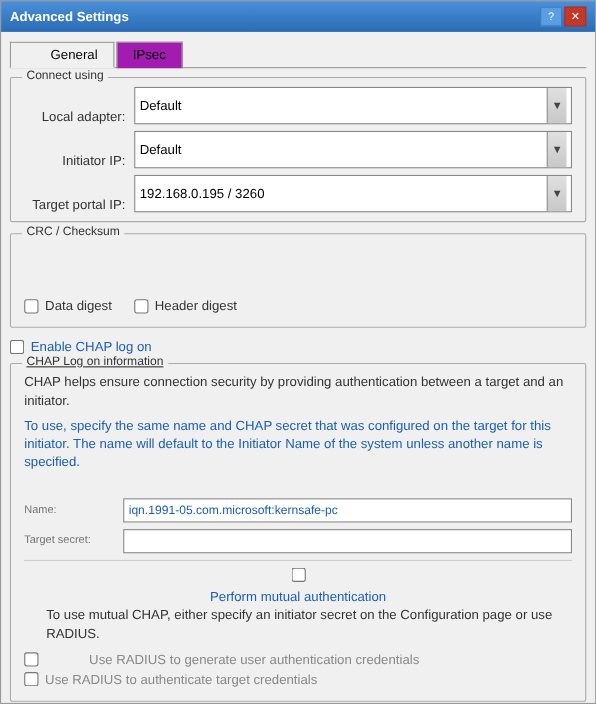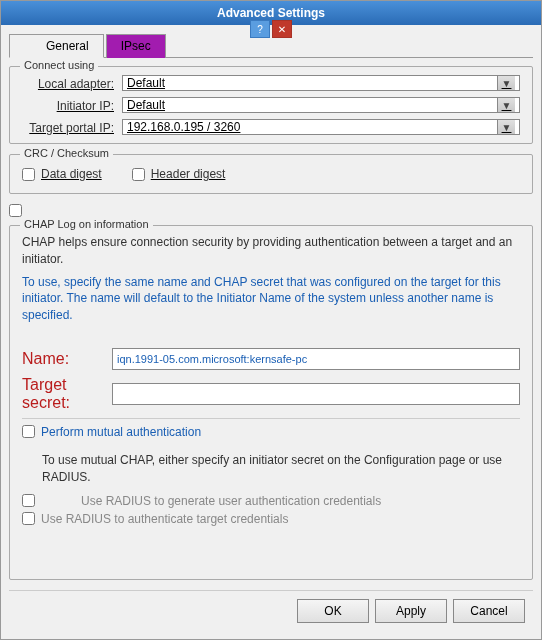--- a/index.html
+++ b/index.html
@@ -23,22 +23,21 @@
       display: flex;
       flex-direction: column;
     }
     .title-bar {
       background: linear-gradient(to bottom, #4a90d9, #2a6bb5);
       color: white;
       padding: 5px 8px;
       display: flex;
       align-items: center;
       justify-content: space-between;
-      height: 24px;
-      flex-direction: column;
+      height: 39px;
     }
     .title-bar-text {
       font-size: 12px;
       font-weight: bold;
     }
     .title-bar-buttons {
       display: flex;
       gap: 2px;
     }
     .title-btn {
@@ -86,21 +85,20 @@
       padding-left: 36px;
     }
 
     
     .section {
       border: 1px solid #aaa;
       border-radius: 2px;
       margin-bottom: 10px;
       padding: 8px 12px;
       position: relative;
-      text-decoration: underline;
     }
     .section-label {
       position: absolute;
       top: -8px;
       left: 10px;
       background: #f0f0f0;
       padding: 0 4px;
       font-size: 11px;
       color: #333;
     }
@@ -120,21 +118,21 @@
     }
     .form-control {
       flex: 1;
       display: flex;
       align-items: center;
     }
 
     
     .dropdown {
       width: 100%;
-      height: 16px;
+      height: 34px;
       border: 1px solid #888;
       background: white;
       display: flex;
       align-items: center;
       justify-content: space-between;
       padding: 0 4px;
       cursor: pointer;
       font-size: 12px;
     }
     .dropdown-arrow {
@@ -179,42 +177,43 @@
       flex: 1;
     }
     .chap-section-label {
       position: absolute;
       top: -8px;
       left: 10px;
       background: #f0f0f0;
       padding: 0 4px;
       font-size: 11px;
       color: #333;
+      text-decoration: underline;
     }
 
     .info-text {
       font-size: 12px;
       color: #333;
       margin-bottom: 6px;
       line-height: 1.4;
     }
     .info-text.blue {
       color: #1a5fb4;
       margin-bottom: 24px;
     }
 
     .field-row {
       display: flex;
       align-items: center;
       margin-bottom: 6px;
     }
     .field-label {
       width: 90px;
-      font-size: 16px;
-      color: #b91c1c;
+      font-size: 10px;
+      color: #737373;
     }
     .field-input {
       flex: 1;
       height: 22px;
       border: 1px solid #888;
       background: white;
       padding: 0 4px;
       font-size: 11px;
       color: #1a5fb4;
     }
@@ -244,22 +243,23 @@
 
     .enable-chap-row {
       display: flex;
       align-items: center;
       gap: 6px;
       margin-bottom: 8px;
     }
 
     .crc-row {
       display: flex;
-      gap: 30px;
+      gap: 20px;
       padding-top: 4px;
+      margin-top: 46px;
     }
 
     .separator-line {
       border: none;
       border-top: 1px solid #ccc;
       margin: 6px 0;
     }
   </style>
 </head>
 <body>
@@ -328,41 +328,42 @@
         </div>
         <div class="checkbox-row">
           <input type="checkbox" style="">
           <span class="checkbox-label">Header digest</span>
         </div>
       </div>
     </div>
 
     <div class="enable-chap-row">
       <input type="checkbox" style="">
+      <span class="checkbox-label blue">Enable CHAP log on</span>
     </div>
 
     <div class="chap-section">
       <span class="chap-section-label">CHAP Log on information</span>
 
       <p class="info-text">CHAP helps ensure connection security by providing authentication between a target and an initiator.</p>
       <p class="info-text blue">To use, specify the same name and CHAP secret that was configured on the target for this initiator.  The name will default to the Initiator Name of the system unless another name is specified.</p>
 
       <div class="field-row">
         <span class="field-label">Name:</span>
         <input type="text" class="field-input" style="color: rgb(26, 95, 180);" value="iqn.1991-05.com.microsoft:kernsafe-pc">
       </div>
 
       <div class="field-row">
         <span class="field-label">Target secret:</span>
         <input type="password" class="field-input empty" style="">
       </div>
 
       <hr class="separator-line">
 
-      <div class="checkbox-row" style="margin-bottom:13px;">
+      <div class="checkbox-row" style="margin-bottom:2px;flex-direction:column;">
         <input type="checkbox" style="">
         <span class="checkbox-label blue">Perform mutual authentication</span>
       </div>
       <p class="info-text" style="margin-left:20px; margin-bottom:8px;">To use mutual CHAP, either specify an initiator secret on the Configuration page or use RADIUS.</p>
 
       <div class="checkbox-row" style="margin-bottom:4px;gap:46px;">
         <input type="checkbox" style="">
         <span class="checkbox-label disabled">Use RADIUS to generate user authentication credentials</span>
       </div>
       <div class="checkbox-row">

